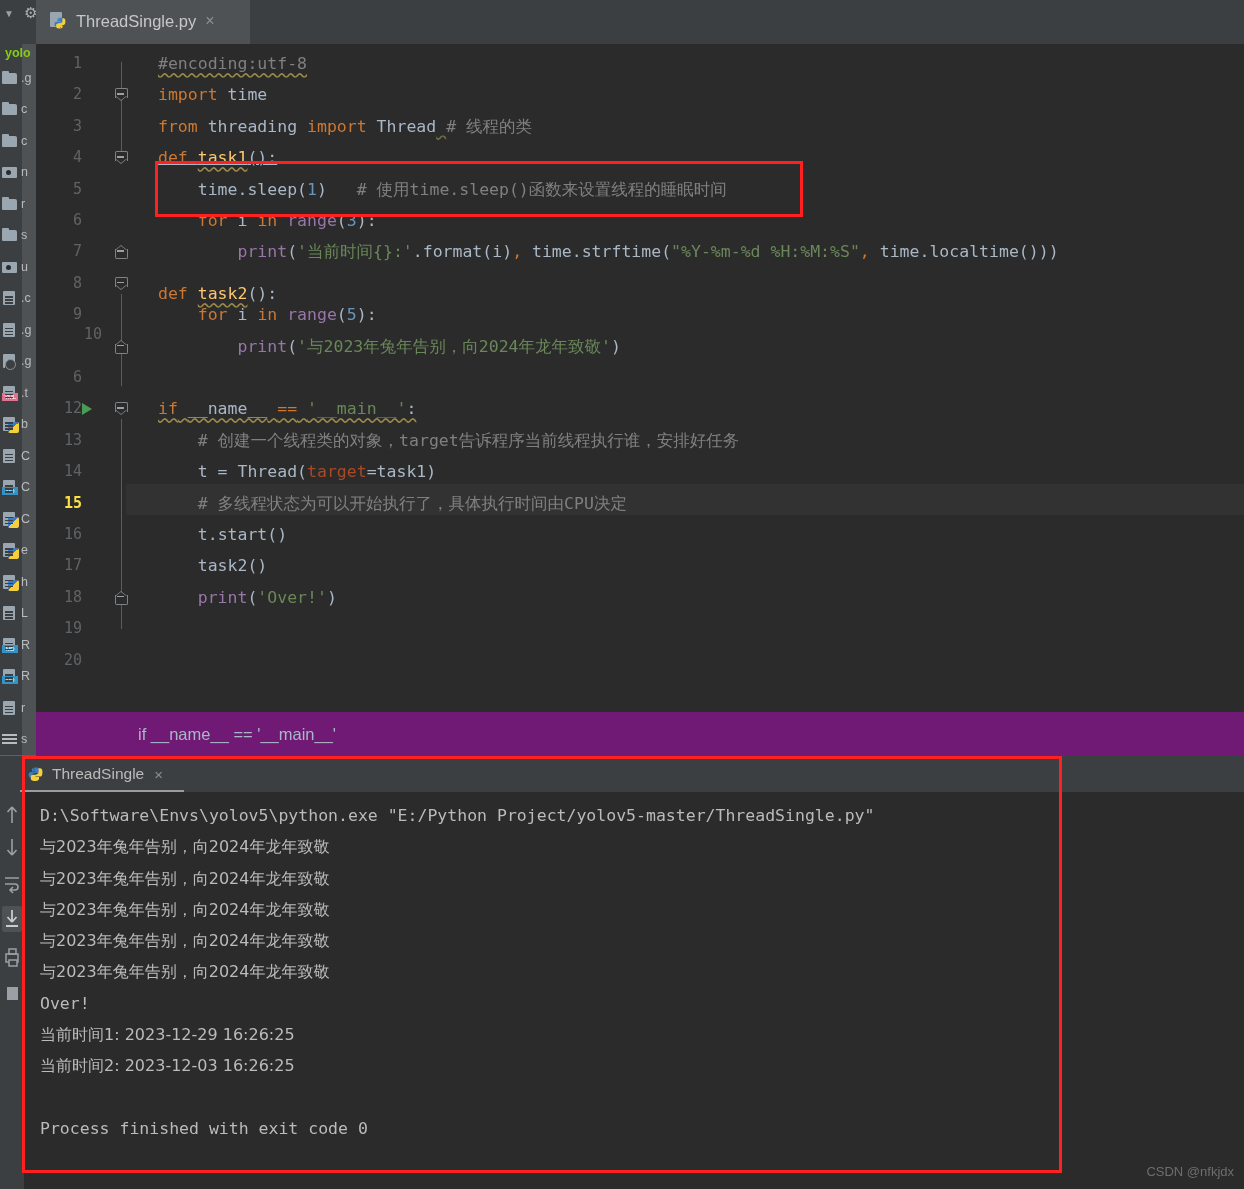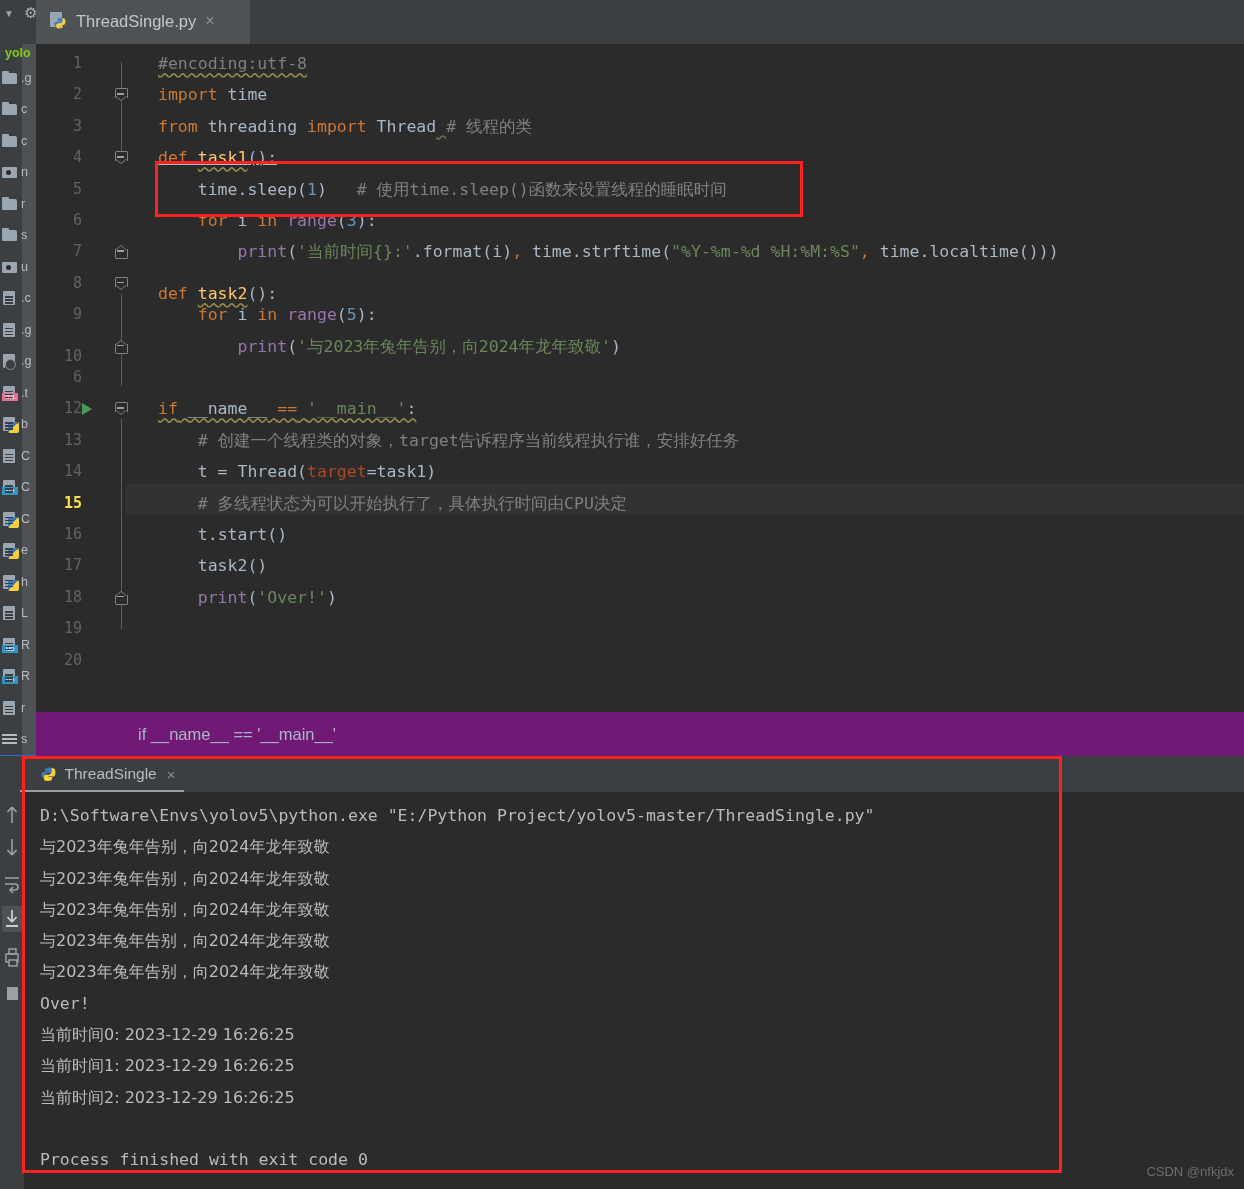--- a/index.html
+++ b/index.html
@@ -114,21 +114,21 @@
 
   
   #breadcrumb{position:absolute;left:36px;top:712px;right:0;height:44px;background:#701a75;
     display:flex;align-items:center;}
   .crumb{color:#a9b7c6;font-size:16.5px;font-family:"Liberation Sans", sans-serif;margin-left:102px;}
 
   
   #console-panel{position:absolute;left:0;top:756px;right:0;bottom:0;background:#3c3f41;}
   #console-tabbar{position:absolute;left:18px;top:0;right:0;height:36px;background:#3c3f41;}
   #console-tab{position:absolute;left:0;top:0;width:170px;height:36px;display:flex;align-items:center;
-    padding-left:10px;box-sizing:border-box;justify-content:center;}
+    padding-left:10px;box-sizing:border-box;}
   #console-tab .ctitle{color:#bbbbbb;font-size:15.5px;margin-left:9px;}
   #console-tab .cclose{color:#8b9095;font-size:15px;margin-left:10px;cursor:pointer;}
   #console-tab-underline{position:absolute;left:2px;top:34px;width:164px;height:3px;background:#9a9da0;}
   #console-toolbar{position:absolute;left:0;top:36px;width:22px;bottom:0;background:#3c3f41;}
   .ctbtn{position:absolute;left:2px;width:20px;height:26px;cursor:pointer;}
   .ctbtn.active{background:#4e5254;border-radius:2px;}
   #console-out{position:absolute;left:24px;top:36px;right:0;bottom:0;background:#2b2b2b;
     overflow:hidden;padding:8px 0 0 16px;box-sizing:border-box;}
   .oline{font-family:"DejaVu Sans Mono", monospace;font-size:16.5px;color:#bbbbbb;
     line-height:31.3px;white-space:pre;}
@@ -303,21 +303,21 @@
           </div>
           <div class="lnrow" style="top: 192.4px;">
             <span class="lnum">7</span>
           </div>
           <div class="lnrow" style="top: 223.8px;">
             <span class="lnum">8</span>
           </div>
           <div class="lnrow" style="top: 255.2px;">
             <span class="lnum">9</span>
           </div>
-          <div class="lnrow" style="top: 297px;">
+          <div class="lnrow" style="top: 275px; padding-left: 20px;">
             <span class="lnum">10</span>
           </div>
           <div class="lnrow" style="top: 318px;">
             <span class="lnum">6</span>
           </div>
           <div class="lnrow" style="top: 349.4px;">
             <span class="lnum">12</span>
             <div class="runmark"></div>
           </div>
           <div class="lnrow" style="top: 380.8px;">
@@ -465,23 +465,22 @@
 
     <div id="console-out">
       <div id="console-lines">
           <div class="oline">D:\Software\Envs\yolov5\python.exe "E:/Python Project/yolov5-master/ThreadSingle.py"</div>
           <div class="oline cjk">与2023年兔年告别，向2024年龙年致敬</div>
           <div class="oline cjk">与2023年兔年告别，向2024年龙年致敬</div>
           <div class="oline cjk">与2023年兔年告别，向2024年龙年致敬</div>
           <div class="oline cjk">与2023年兔年告别，向2024年龙年致敬</div>
           <div class="oline cjk">与2023年兔年告别，向2024年龙年致敬</div>
           <div class="oline">Over!</div>
-          <div class="oline cjk">当前时间0: 2023-12-29 16:26:25</div>
           <div class="oline cjk">当前时间1: 2023-12-29 16:26:25</div>
-          <div class="oline cjk">当前时间2: 2023-12-29 16:26:25</div>
+          <div class="oline cjk">当前时间2: 2023-12-03 16:26:25</div>
           <div class="oline">&nbsp;</div>
           <div class="oline">Process finished with exit code 0</div>
         </div>
     </div>
   </div>
   <div id="console-red-box"></div>
 
   <div id="watermark">CSDN @nfkjdx</div>
 </div>
 

